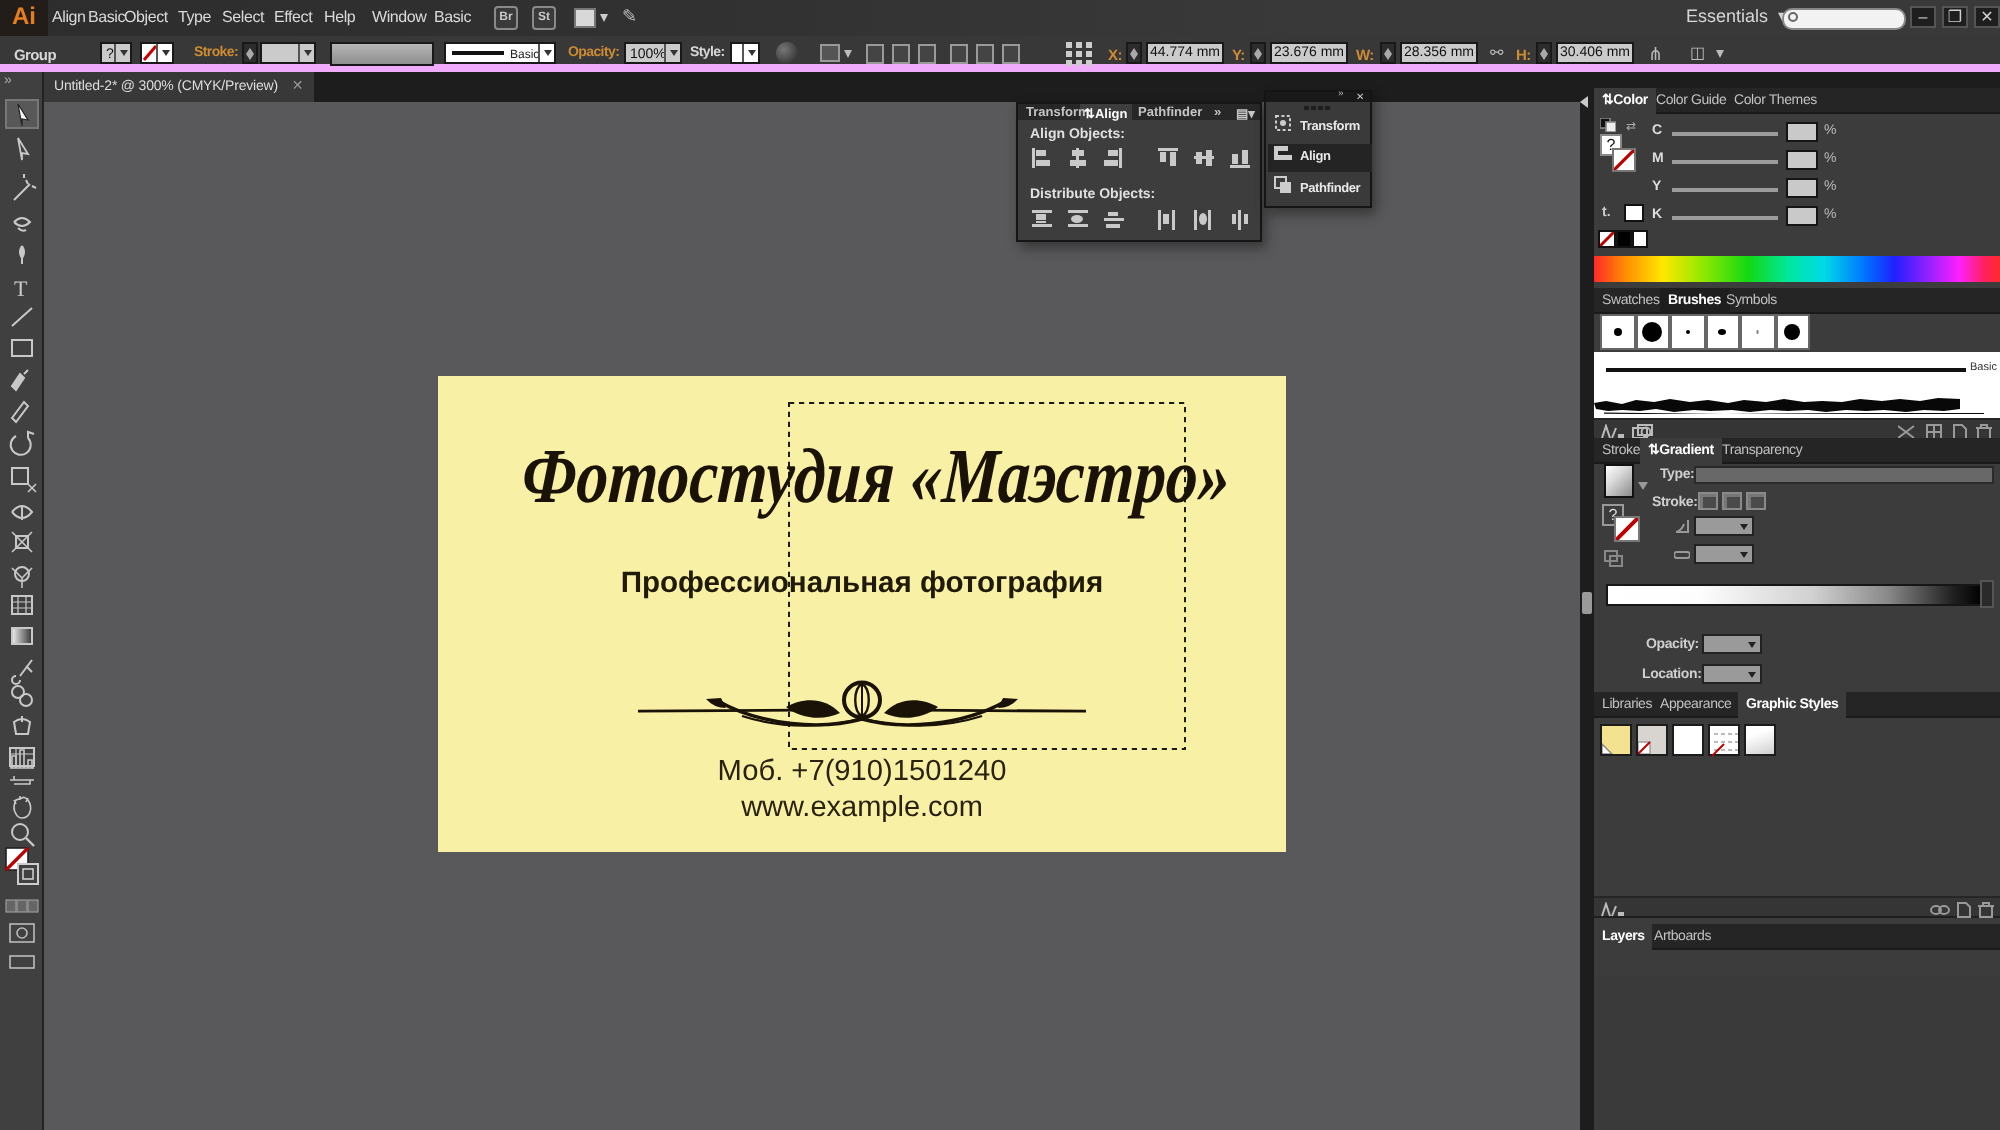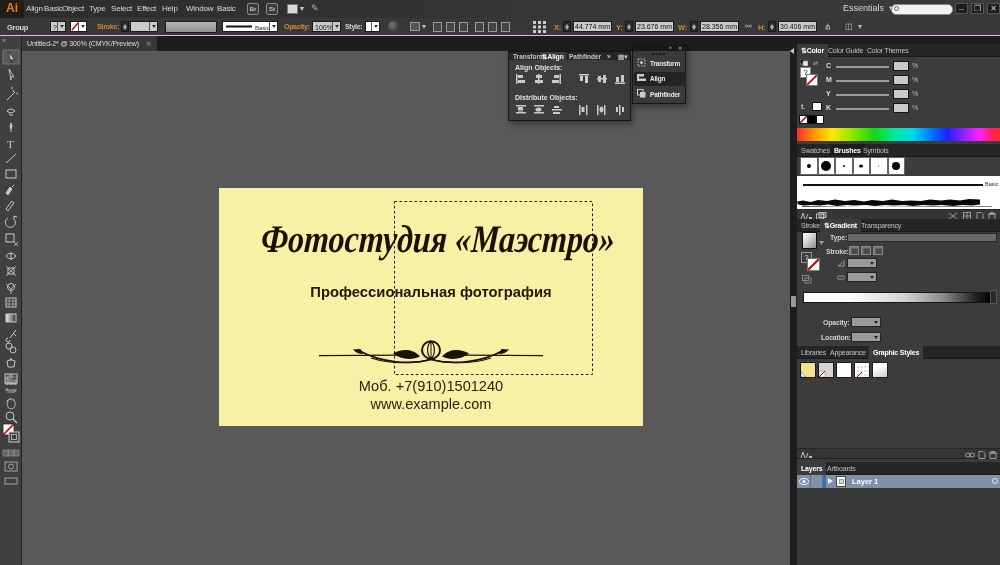--- a/index.html
+++ b/index.html
@@ -8,21 +8,21 @@
 .abs { position:absolute; } svg { display:block; }
 
 #menubar { position:absolute; left:0; top:0; width:1000px; height:18px; background:linear-gradient(90deg,#2d2d2d 0%,#313131 35%,#393939 65%,#393939 100%);text-decoration:underline; }
 #ailogo { left:0; top:0; width:24px; height:18px; background:#221d18; color:#e87d1e; font-weight:bold; font-size:12px; text-align:center; line-height:17px; }
 .menu { top:0; height:18px; line-height:18px; color:#dadada; font-size:8px; letter-spacing:-0.2px; }
 .tbtn { top:3px; width:12px; height:12px; border:1px solid #8a8a8a; border-radius:2px; color:#c8c8c8; font-size:6px; text-align:center; line-height:10px; font-weight:bold; background:#3a3a3a; }
 #essText { color:#d6d6d6; font-size:9px; top:0; height:18px; line-height:16px; }
 #searchbox { left:891px; top:4px; width:62px; height:11px; background:#f2f2f2; border-radius:5px; border:1px solid #888; }
 .winbtn { top:3px; width:13px; height:11px; background:#1e1e1e; border:1px solid #555; color:#cfcfcf; font-size:8px; line-height:10px; text-align:center; }
 
-#controlbar { position:absolute; left:0; top:18px; width:1000px; height:18px; background:#383838; border-bottom:1px solid #f0abfc; }
+#controlbar { position:absolute; left:0; top:18px; width:1000px; height:18px; background:#383838; border-bottom:4px solid #f0abfc; }
 .olabel { color:#cd8b33; font-size:7.5px; font-weight:bold; top:5px; letter-spacing:-0.3px; }
 .wlabel { color:#d6d6d6; font-size:7.5px; font-weight:bold; top:5px; letter-spacing:-0.3px; }
 .field { top:3px; height:11px; background:#cbcbcb; border:1px solid #191919; color:#111; font-size:7px; line-height:9px; text-align:center; white-space:nowrap; overflow:hidden; }
 .stepper { top:3px; width:8px; height:11px; background:#2c2c2c; border:1px solid #191919; }
 .stepper:before { content:""; position:absolute; left:1px; top:1.5px; border-left:2.5px solid transparent; border-right:2.5px solid transparent; border-bottom:3px solid #aaa; }
 .stepper:after { content:""; position:absolute; left:1px; bottom:1.5px; border-left:2.5px solid transparent; border-right:2.5px solid transparent; border-top:3px solid #aaa; }
 .drop { position:absolute; right:0px; top:0px; bottom:0px; width:8px; border-left:1px solid #555; }
 .drop:before { content:""; position:absolute; left:1.5px; top:3px; border-left:2.5px solid transparent; border-right:2.5px solid transparent; border-top:3.5px solid #333; }
 
 #tabbar { position:absolute; left:22px; top:36px; width:978px; height:15px; background:#1d1d1d; }
@@ -684,32 +684,15 @@
           </g>
         </svg>
       </span>
   </div>
 
   <div class="abs tabstrip" style="top:426px;">
     <span class="abs rtab active" style="left:0px;">Layers</span>
     <span class="abs rtab" style="left:26px;">Artboards</span>
   </div>
 
-  <div class="abs" style="left:0;top:439px;width:203px;height:13px;background:#7e91a7;">
-    <span class="abs" style="left:2px;top:2px;">
-        <svg width="10" height="9">
-          <ellipse cx="5" cy="4.5" rx="4.5" ry="3" fill="none" stroke="#f0f0f0" stroke-width="1"></ellipse>
-          <circle cx="5" cy="4.5" r="1.6" fill="#f0f0f0"></circle>
-        </svg>
-      </span>
-    <span class="abs" style="left:13px;top:0;width:1px;height:13px;background:#5d7085;"></span>
-    <span class="abs" style="left:25px;top:0;width:1px;height:13px;background:#5d7085;"></span>
-    <span class="abs" style="left:26px;top:0;width:3px;height:13px;background:#3e6eb8;"></span>
-    <span class="abs" style="left:31px;top:3px;width:0;height:0;border-top:3.5px solid transparent;border-bottom:3.5px solid transparent;border-left:5px solid #f0f0f0;"></span>
-    <span class="abs" style="left:39px;top:1px;width:10px;height:11px;background:#fff;border:1px solid #444;">
-        <span class="abs" style="left:2px;top:2px;width:5px;height:5px;background:#d8d8d8;border:0.5px solid #999;"></span>
-      </span>
-    <span class="abs" style="left:55px;top:2px;color:#fff;font-size:7.5px;font-weight:bold;">Layer 1</span>
-    <span class="abs" style="left:195px;top:3px;width:6px;height:6px;border:1px solid #e8e8e8;border-radius:50%;"></span>
-  </div>
 
   <div class="abs" style="left:0;top:452px;width:203px;height:77px;background:#3a3a3a;"></div>
 </div>
 
 </body></html>

